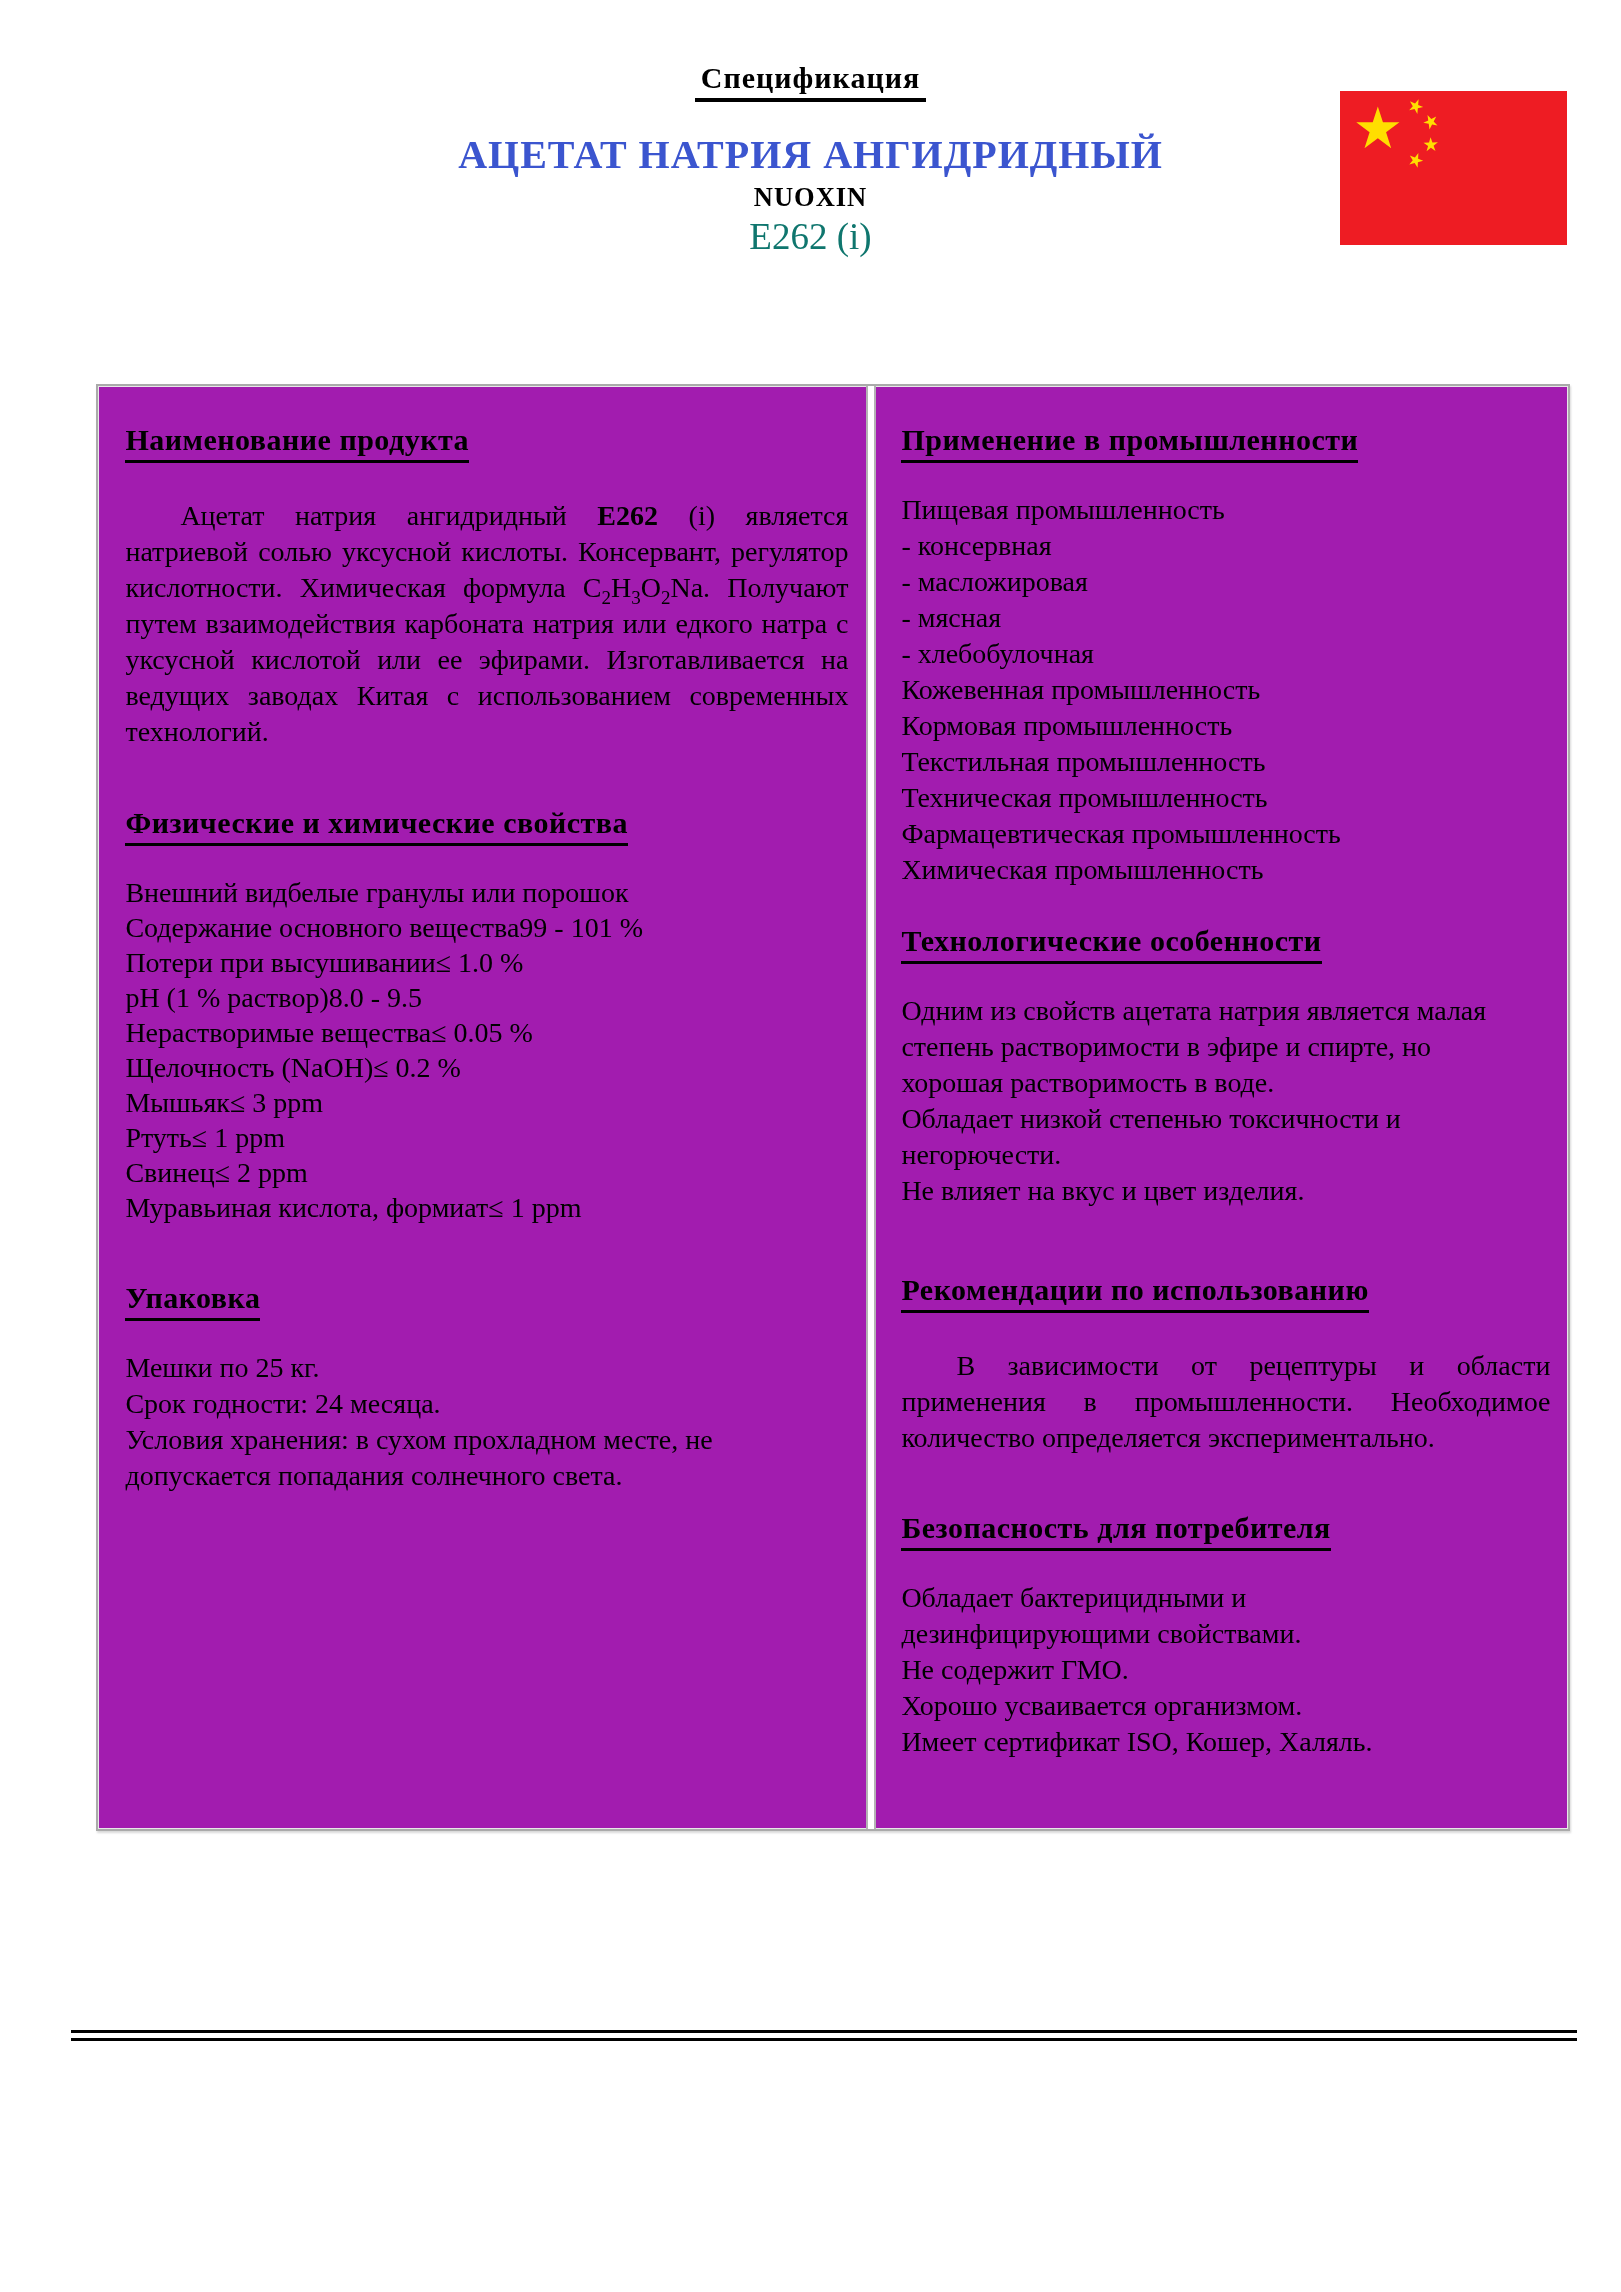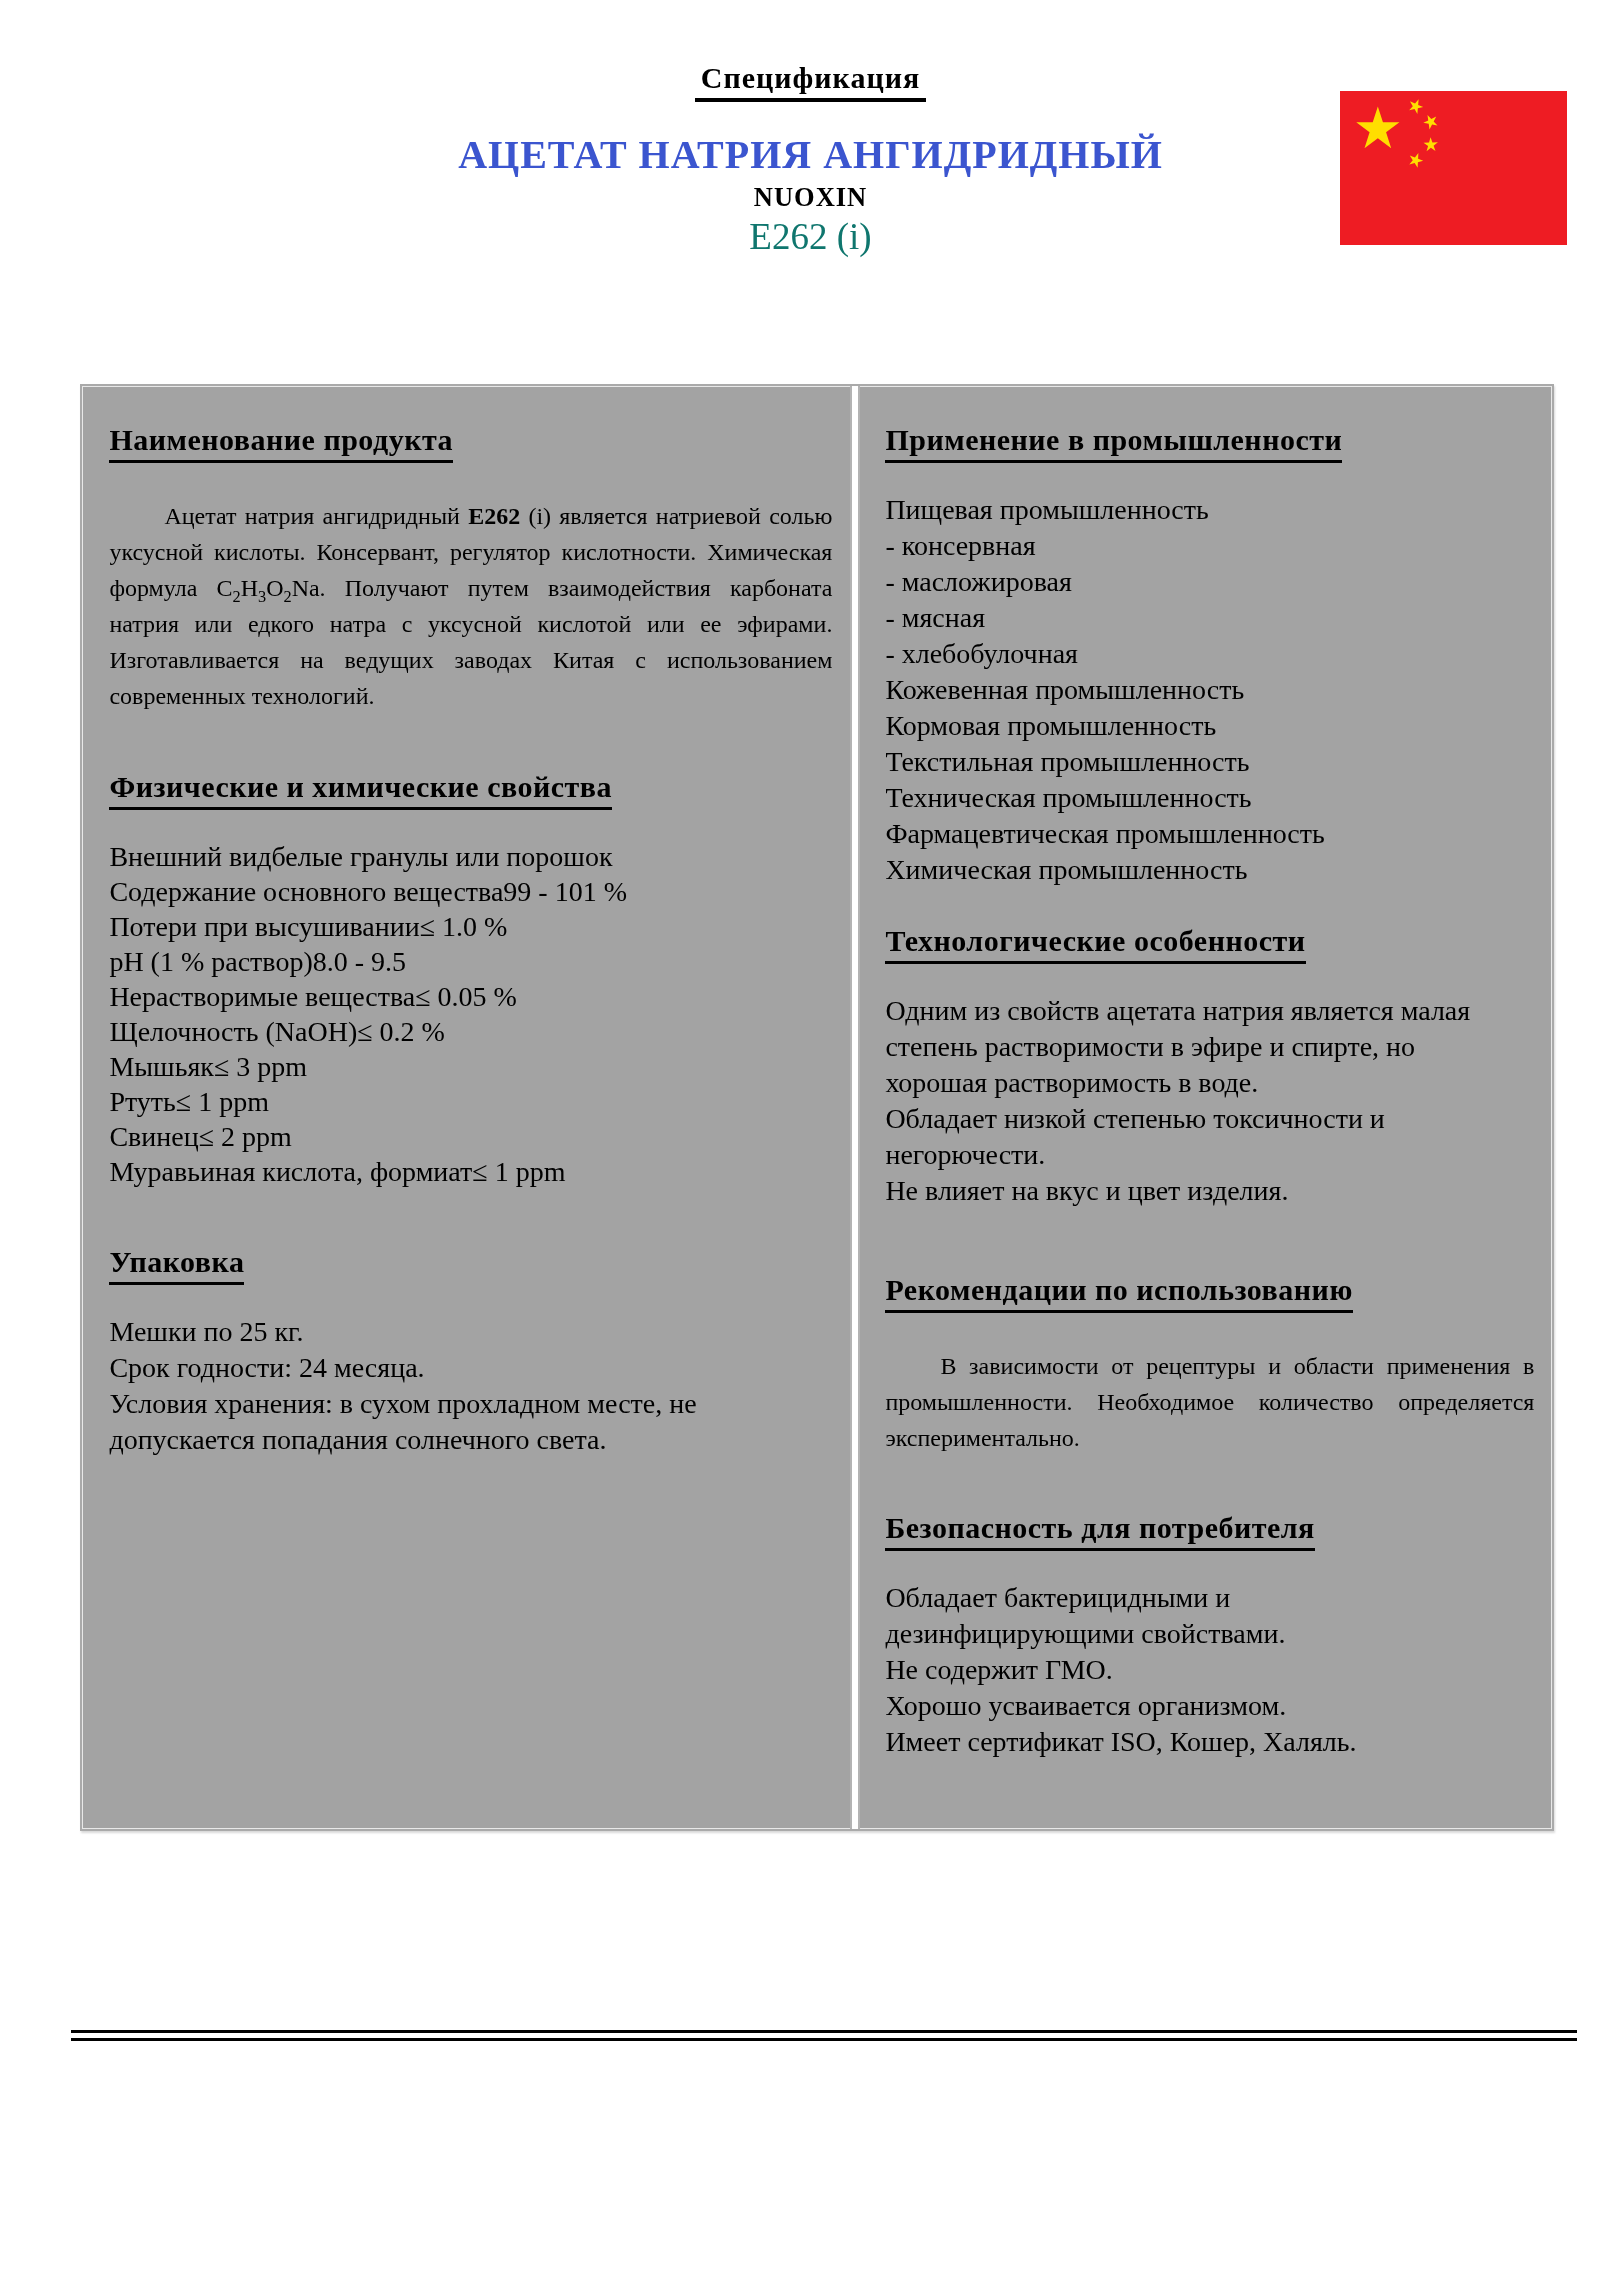--- a/index.html
+++ b/index.html
@@ -39,26 +39,26 @@
     color:#0f766e;
   }
 
   
   .flag{position:absolute;left:1340px;top:91px;width:227px;height:154px;}
   .flag svg{display:block;width:100%;height:100%;}
 
   
   .main-table{
     position:absolute;
-    left:80px;top:384px;
+    left:96px;top:384px;
     width:1474px;height:1447px;
     display:flex;
     border:2px solid #aaaaaa;
     box-shadow:inset 0 0 0 1px #e8e8e8, 1px 2px 2px #d9d9d9;
-    background:#a3a3a3;
+    background:#a21caf;
     box-sizing:border-box;
   }
   .cell{box-sizing:border-box;overflow:hidden;}
   .cell-left{
     width:770px;
     border-right:2px solid #b3b3b3;
     padding:37px 17.6px 0 27.4px;
   }
   .col-gap{width:5.9px;background:#ffffff;}
   .cell-right{
@@ -74,21 +74,21 @@
     padding-bottom:2.9px;
     letter-spacing:0.5px;
   }
   .mt-sec1{margin-top:56px;}
   .mt-sec2{margin-top:36px;}
   .mt-sec3{margin-top:64px;font-family:Liberation Serif, serif;}
   .mt-sec4{margin-top:55px;}
 
   .para{
     margin-top:35px;
-    font-size:24px;line-height:36px;
+    font-size:28px;line-height:36px;
     text-align:justify;
     text-indent:55px;
   }
   .para .b{font-weight:bold;}
   .para .sub{font-size:0.68em;vertical-align:sub;line-height:0;}
 
   .prop-list{margin-top:29px;font-size:28px;line-height:35px;}
   .prop-row{display:flex;justify-content:flex-start;}
   .prop-label{white-space:nowrap;}
   .prop-value{white-space:nowrap;text-align:right;}

